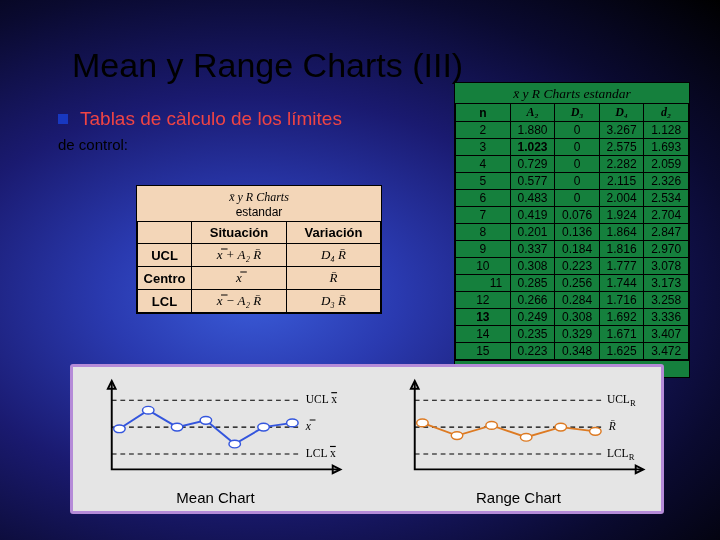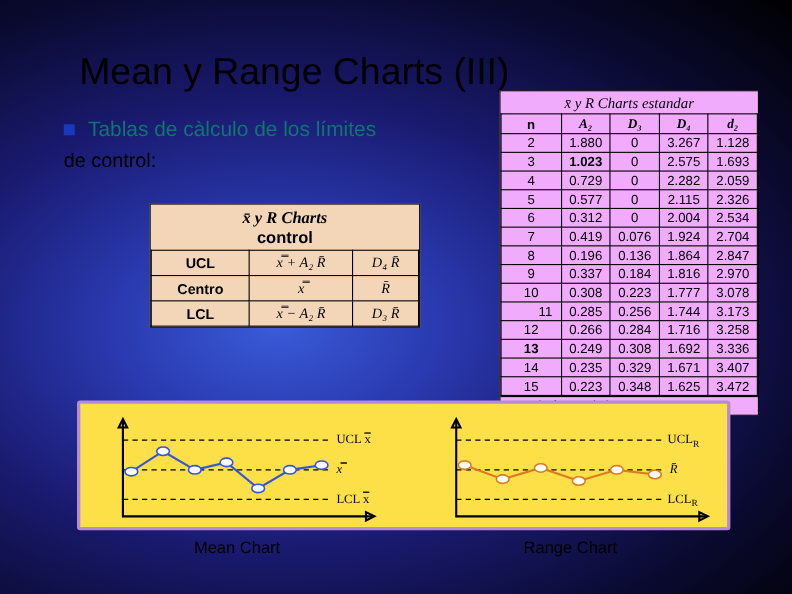--- a/index.html
+++ b/index.html
@@ -12,58 +12,58 @@
     position:relative;
     overflow:hidden;
   }
   .title {
     position:absolute; left:72px; top:10px;
     font-family: "Comic Sans MS", cursive, sans-serif;
     font-size:34px; color:#000; font-weight:500;margin-top:36px;
   }
   .bullet-line {
     position:absolute; left:58px; top:108px;
-    font-size:19px; color:#0f766e;
+    font-size:19px; color:#ef4444;
   }
   .bullet-sq {
     display:inline-block; width:10px; height:10px; background:#1838c0;
     margin-right:12px; vertical-align:1px;
   }
   .sub-line {
     position:absolute; left:58px; top:136px;
-    font-size:18px; color:#000;
+    font-size:15px; color:#000;
   }
   
   .panel-left {
     position:absolute; left:136px; top:185px;
     width:246px; background:#f3d6b8; border:1px solid #000;
   }
   .panel-left .head {
-    text-align:center; font-size:15px; padding:4px 2px 2px;font-weight:bold;
+    text-align:center; font-size:12px; padding:4px 2px 2px;
   }
   .panel-left table { width:100%; border-collapse:collapse; font-size:13px; }
   .panel-left th, .panel-left td { border:1px solid #000; padding:3px 4px; text-align:center; }
   .panel-left th { font-weight:700; background:#f3d6b8; }
   .ital { font-style:italic; font-family:"Times New Roman",serif; }
   
   .panel-right {
     position:absolute; left:454px; top:82px;
-    width:236px; background:#f0abfc; border:1px solid #000;
+    width:236px; background:#15803d; border:1px solid #000;
     font-size:12px;
   }
   .panel-right .head { text-align:center; font-size:13.5px; padding:3px 2px 1px; }
   .panel-right table { width:100%; border-collapse:collapse; }
   .panel-right th, .panel-right td { border:1px solid #000; padding:1px 3px; text-align:center; }
   .panel-right th { font-weight:700; }
   .panel-right .foot { font-size:11px; padding:2px 4px; border-top:1px solid #000; }
   
   .charts {
     position:absolute; left:70px; top:364px;
-    width:594px; height:118px;
-    background:#fde047; border:3px solid #b58bd8; border-radius:3px;
+    width:594px; height:150px;
+    background:#e5e5e5; border:3px solid #b58bd8; border-radius:3px;
     padding:4px 8px 2px;
     display:flex; gap:34px;
   }
   .chartbox { flex:1; position:relative; }
   .chartbox svg { width:100%; height:118px; }
   .chart-label { text-align:center; font-size:15px; margin-top:-4px; }
   .axis { stroke:#000; stroke-width:2; fill:none; }
   .dash { stroke:#000; stroke-width:1.2; stroke-dasharray:5 4; fill:none; }
   .series-blue { stroke:#3355dd; stroke-width:2; fill:none; }
   .series-orange { stroke:#dd7a22; stroke-width:2; fill:none; }
@@ -76,24 +76,29 @@
 <div class="title">Mean y Range Charts (III)</div>
 
 <div class="bullet-line">
   <span class="bullet-sq"></span><span>Tablas de càlculo de los límites</span>
 </div>
 <div class="sub-line">de control:</div>
 
 <div class="panel-left">
   <div class="head">
     <span class="ital">x̄ y R Charts</span><br>
-    <span>control</span>
+    <span>estandar</span>
   </div>
   <table>
     <tbody>
+        <tr>
+      <th style="width:54px"></th>
+      <th>Situación</th>
+      <th>Variación</th>
+    </tr>
     <tr>
       <th>UCL</th>
       <td class="ital">x̿ + A₂ R̄</td>
       <td class="ital">D₄ R̄</td>
     </tr>
     <tr>
       <th>Centro</th>
       <td class="ital">x̿</td>
       <td class="ital">R̄</td>
     </tr>
@@ -142,35 +147,35 @@
         </tr>
         <tr>
           <td style="font-weight: 400;">5</td>
           <td style="font-weight: 400;">0.577</td>
           <td>0</td>
           <td>2.115</td>
           <td>2.326</td>
         </tr>
         <tr>
           <td style="font-weight: 400;">6</td>
-          <td style="font-weight: 400;">0.312</td>
+          <td style="font-weight: 400;">0.483</td>
           <td>0</td>
           <td>2.004</td>
           <td>2.534</td>
         </tr>
         <tr>
           <td style="font-weight: 400;">7</td>
           <td style="font-weight: 400;">0.419</td>
           <td>0.076</td>
           <td>1.924</td>
           <td>2.704</td>
         </tr>
         <tr>
           <td style="font-weight: 400;">8</td>
-          <td style="font-weight: 400;">0.196</td>
+          <td style="font-weight: 400;">0.201</td>
           <td>0.136</td>
           <td>1.864</td>
           <td>2.847</td>
         </tr>
         <tr>
           <td style="font-weight: 400;">9</td>
           <td style="font-weight: 400;">0.337</td>
           <td>0.184</td>
           <td>1.816</td>
           <td>2.970</td>

